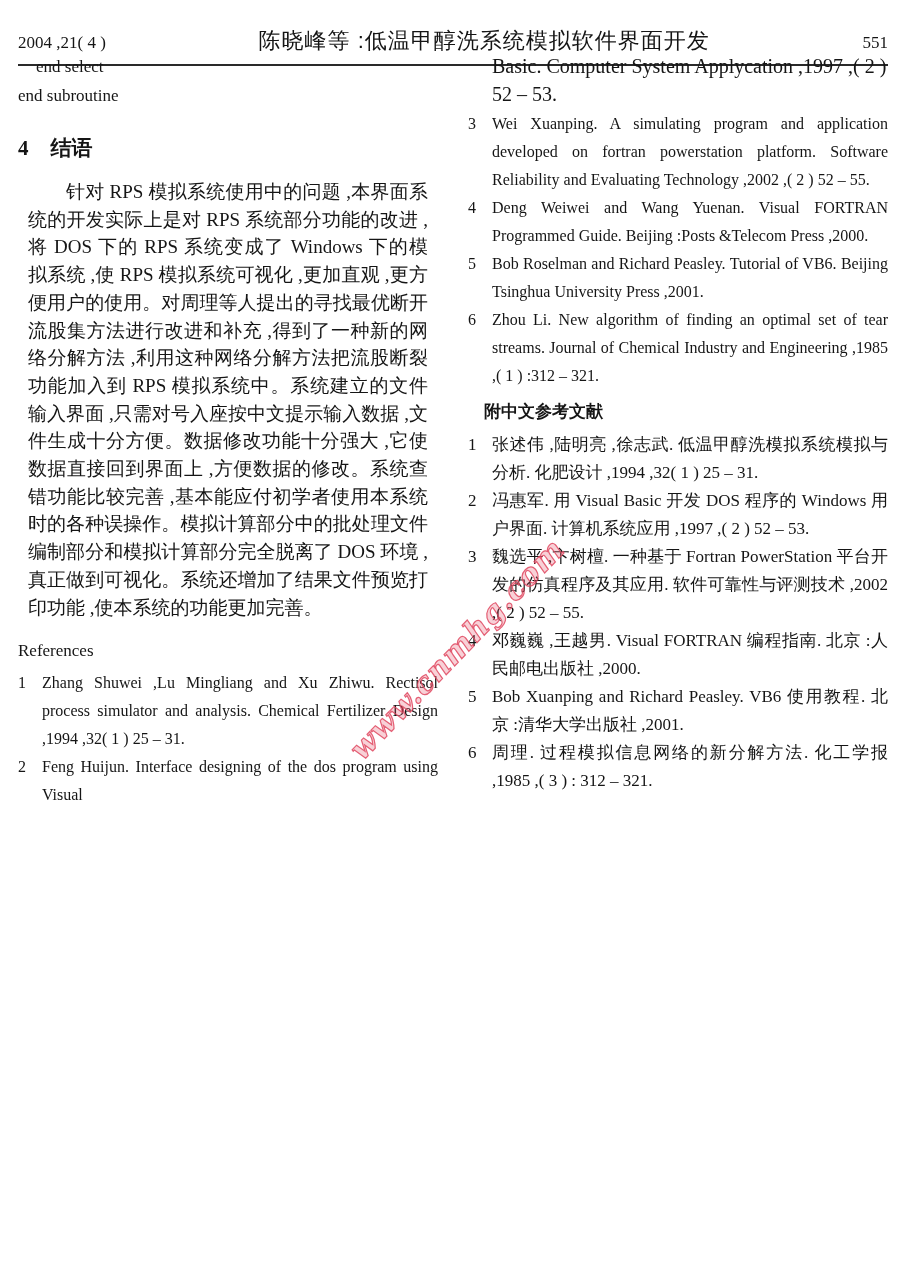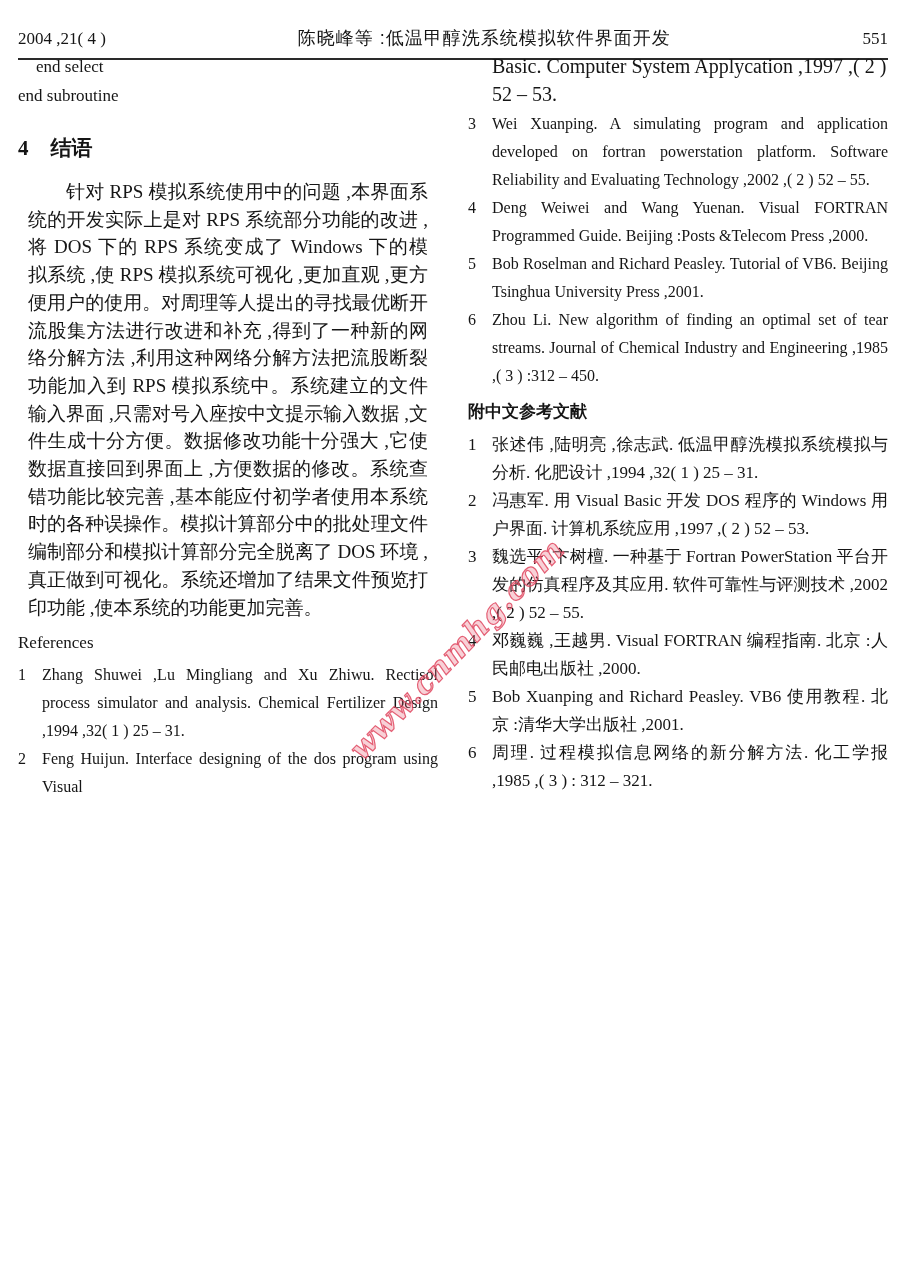--- a/index.html
+++ b/index.html
@@ -15,21 +15,21 @@
   
   .header{
     position:absolute;left:18px;top:26px;right:17px;
     display:flex;justify-content:space-between;align-items:baseline;
     padding-bottom:8px;
     border-bottom:2px solid #2a2a2a;
     font-size:17px;
   }
   .header-center{
     font-family:"Liberation Sans","DejaVu Sans",sans-serif;
-    font-size:18px;letter-spacing:1px;
+    font-size:22px;letter-spacing:1px;
   }
   
   .col{position:absolute;top:52px;width:420px;}
   .col-left{left:18px;}
   .col-right{left:468px;}
   .code-line{font-size:17px;line-height:29px;}
   .code-indent{padding-left:18px;}
   .section-heading{
     margin:24px 0 16px 0;
     font-family:"Liberation Sans","DejaVu Sans",sans-serif;
@@ -38,40 +38,40 @@
   }
   .section-heading .sec-num{margin-right:22px;font-family:"Liberation Serif",serif;}
   .body-para{
     margin:10px;
     font-size:19px;
     line-height:27.7px;
     text-align:justify;
     text-indent:2em;
   }
   .refs-heading{
-    margin-top:12px;margin-bottom:8px;
+    margin-top:20px;margin-bottom:8px;
     font-size:17px;
   }
   .ref-item{
     display:flex;
     font-size:16px;
     line-height:28px;
   }
   .ref-item .ref-num{flex:0 0 24px;}
   .ref-item .ref-text{flex:1;text-align:justify;}
   .ref-cont{
     padding-left:24px;
     font-size:20px;line-height:28px;
     margin-bottom:2px;
   }
   .cn .ref-item{font-size:17px;line-height:28px;}
   .cn-heading{
     font-family:"Liberation Sans","DejaVu Sans",sans-serif;
     font-weight:bold;font-size:17px;
-    margin:10px 0 8px 0;
+    margin:10px 0 8px 16px;
   }
   
   .watermark{
     position:absolute;
     left:320px;top:653px;
     width:232px;height:36px;line-height:36px;
     text-align:center;
     transform:rotate(-46deg);
     transform-origin:center center;
     font-family:"DejaVu Serif","Liberation Serif",serif;
@@ -127,21 +127,21 @@
     <div class="ref-item">
       <span class="ref-num">4</span>
       <span class="ref-text">Deng Weiwei and Wang Yuenan.  Visual FORTRAN Programmed Guide.  Beijing :Posts &amp;Telecom Press ,2000.</span>
     </div>
     <div class="ref-item">
       <span class="ref-num">5</span>
       <span class="ref-text">Bob Roselman and Richard Peasley. Tutorial of VB6. Beijing Tsinghua University Press ,2001.</span>
     </div>
     <div class="ref-item">
       <span class="ref-num">6</span>
-      <span class="ref-text">Zhou Li.  New algorithm of finding an optimal set of tear streams.  Journal of Chemical Industry and Engineering ,1985 ,( 3 ) :312 – 450.</span>
+      <span class="ref-text">Zhou Li.  New algorithm of finding an optimal set of tear streams.  Journal of Chemical Industry and Engineering ,1985 ,( 1 ) :312 – 321.</span>
     </div>
 
     <div class="cn-heading">附中文参考文献</div>
 
     <div class="cn">
       <div class="ref-item">
         <span class="ref-num">1</span>
         <span class="ref-text">张述伟 ,陆明亮 ,徐志武.  低温甲醇洗模拟系统模拟与分析. 化肥设计 ,1994 ,32( 1 ) 25 – 31.</span>
       </div>
       <div class="ref-item">

